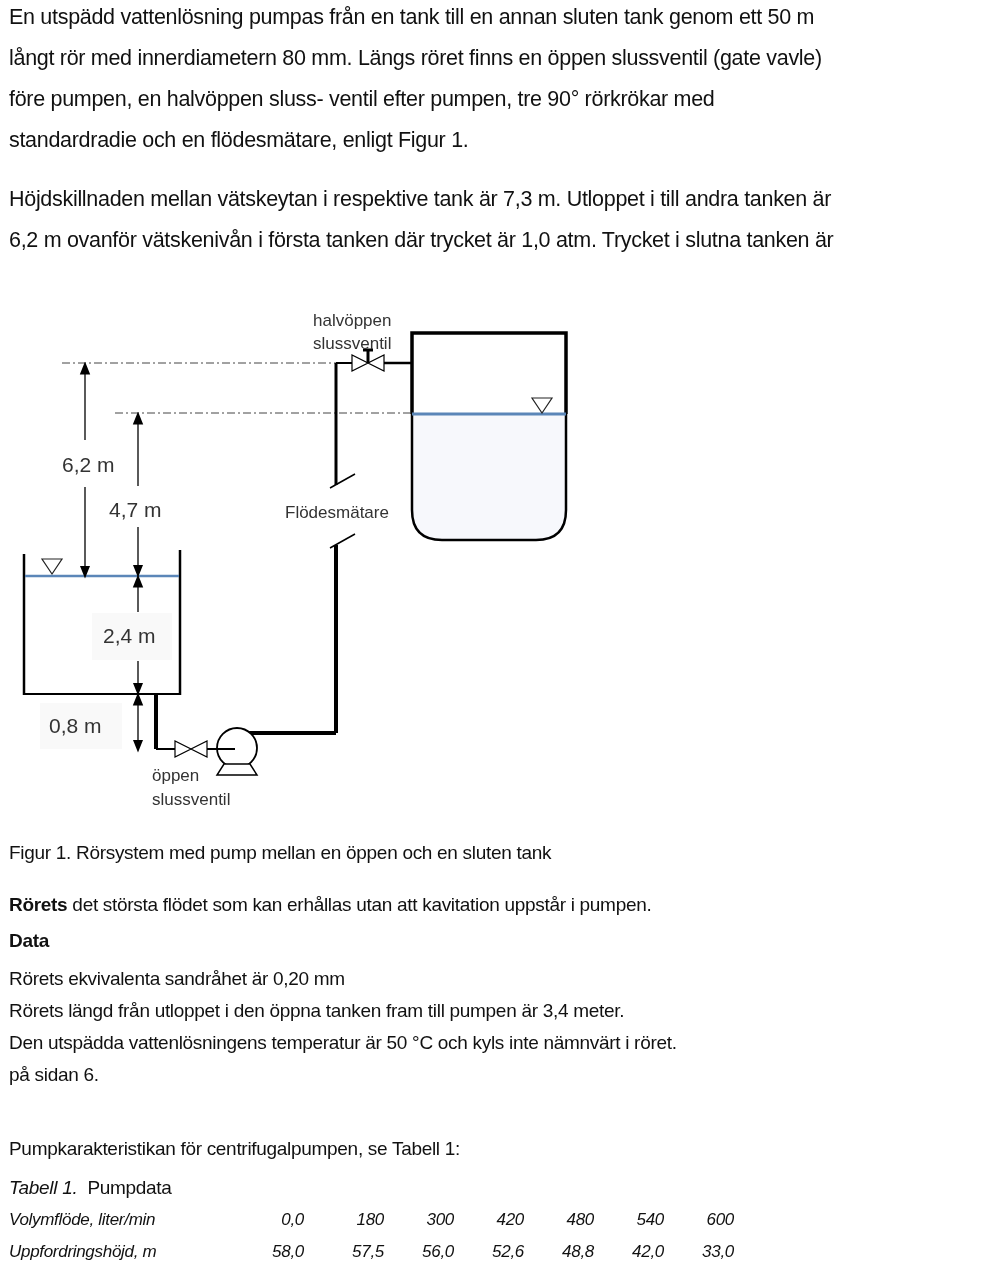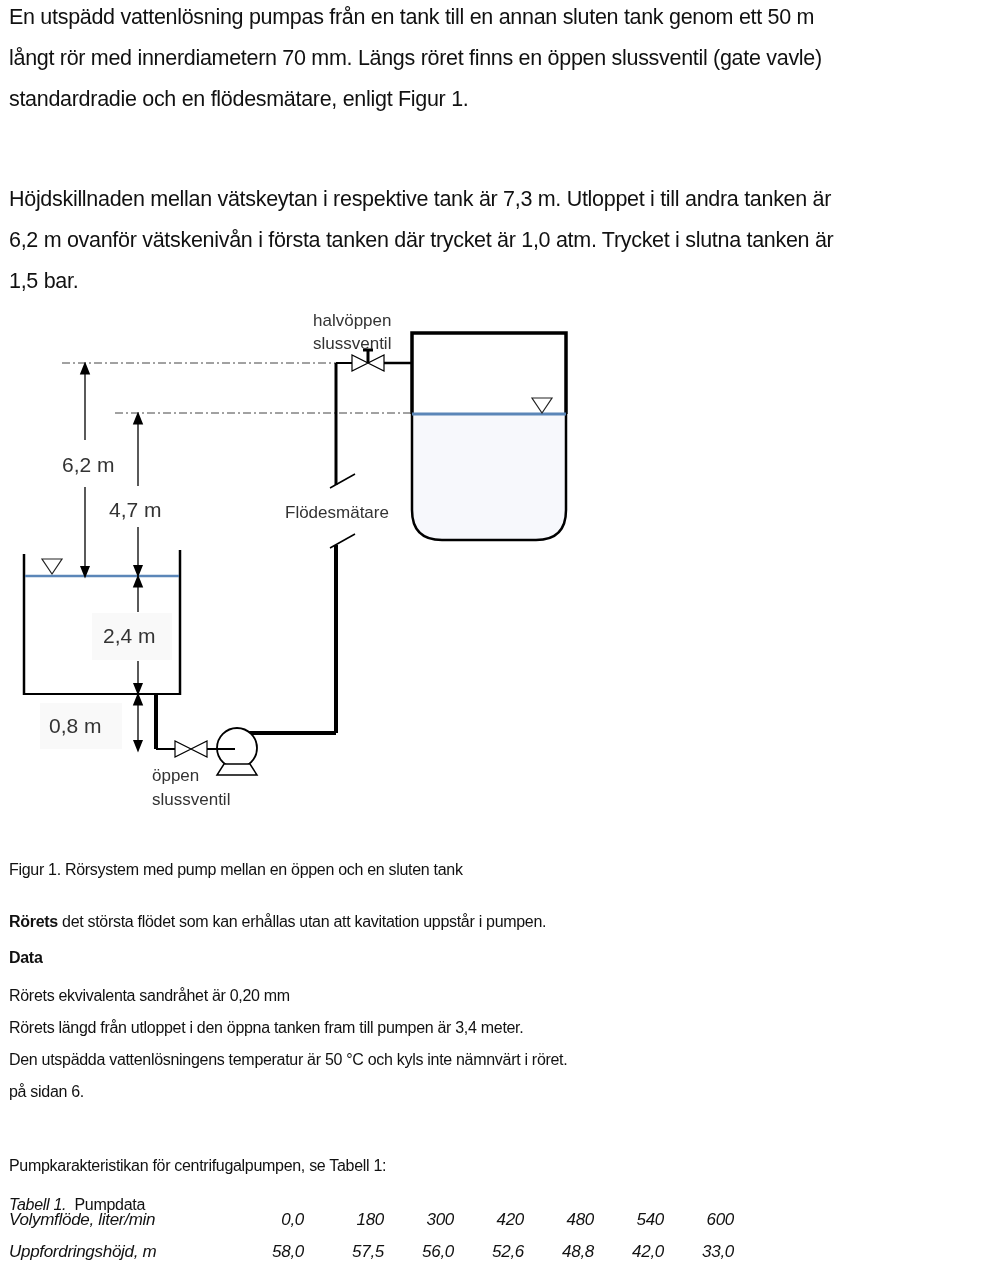--- a/index.html
+++ b/index.html
@@ -4,44 +4,44 @@
 <style>
   html, body { margin: 0; padding: 0; background: #ffffff; }
   body {
     width: 996px; height: 1284px; position: relative; overflow: hidden;
     font-family: "Liberation Sans", "DejaVu Sans", sans-serif;
     color: #111111;
   }
   .abs { position: absolute; left: 9px; white-space: nowrap; }
   .p1 { font-size: 21.5px; letter-spacing: -0.3px; }
   .p1 .line { height: 41px; line-height: 41px; display: block; }
-  .txt { font-size: 16px; letter-spacing: -0.3px; line-height: 32px; margin-top: 17px; }
+  .txt { font-size: 19px; letter-spacing: -0.3px; line-height: 32px; }
   .b { font-weight: bold; }
   .i { font-style: italic; }
   .figure { position: absolute; left: 0; top: 300px; width: 620px; height: 520px; }
   .figlabel { font-family: "Liberation Sans", sans-serif; fill: #333; }
   .pumptable { position: absolute; left: 9px; top: 1204px; font-size: 17px; letter-spacing: -0.3px; }
   .pumptable .row { display: flex; height: 32px; line-height: 32px; font-style: italic; }
   .pumptable .hdr { width: 240px; }
   .pumptable .cell { width: 70px; text-align: right; font-style: italic; }
   .pumptable .cell:first-of-type { }
 </style>
 </head>
 <body>
 
 <div class="abs p1" style="top:-3px;">
   <span class="line">En utspädd vattenlösning pumpas från en tank till en annan sluten tank genom ett 50 m</span>
-  <span class="line">långt rör med innerdiametern 70 mm. Längs röret finns en öppen slussventil (gate vavle)</span>
+  <span class="line">långt rör med innerdiametern 80 mm. Längs röret finns en öppen slussventil (gate vavle)</span>
+  <span class="line">före pumpen, en halvöppen sluss- ventil efter pumpen, tre 90° rörkrökar med</span>
   <span class="line">standardradie och en flödesmätare, enligt Figur 1.</span>
 </div>
 
 <div class="abs p1" style="top:179px;">
   <span class="line">Höjdskillnaden mellan vätskeytan i respektive tank är 7,3 m. Utloppet i till andra tanken är</span>
   <span class="line">6,2 m ovanför vätskenivån i första tanken där trycket är 1,0 atm. Trycket i slutna tanken är</span>
-  <span class="line">1,5 bar.</span>
 </div>
 
 <div class="figure">
   <svg width="620" height="520" viewBox="0 300 620 520" xmlns="http://www.w3.org/2000/svg">
     <defs>
       <marker id="arrowhead" markerWidth="10" markerHeight="10" refX="5" refY="5" orient="auto">
         <path d="M0,1 L10,5 L0,9 Z" fill="#000"></path>
       </marker>
     </defs>
 

